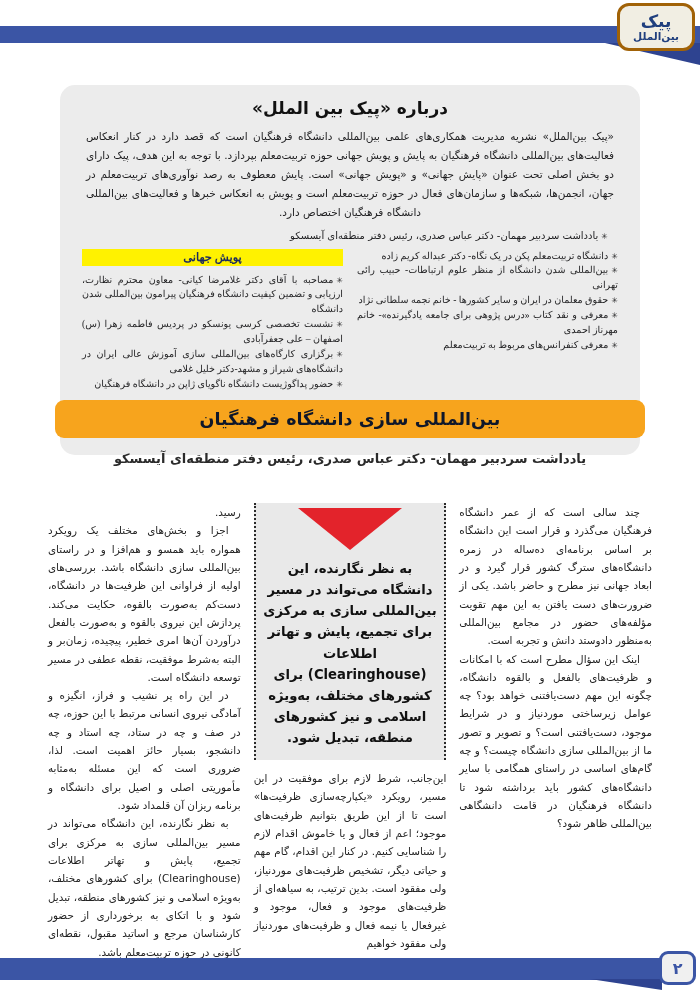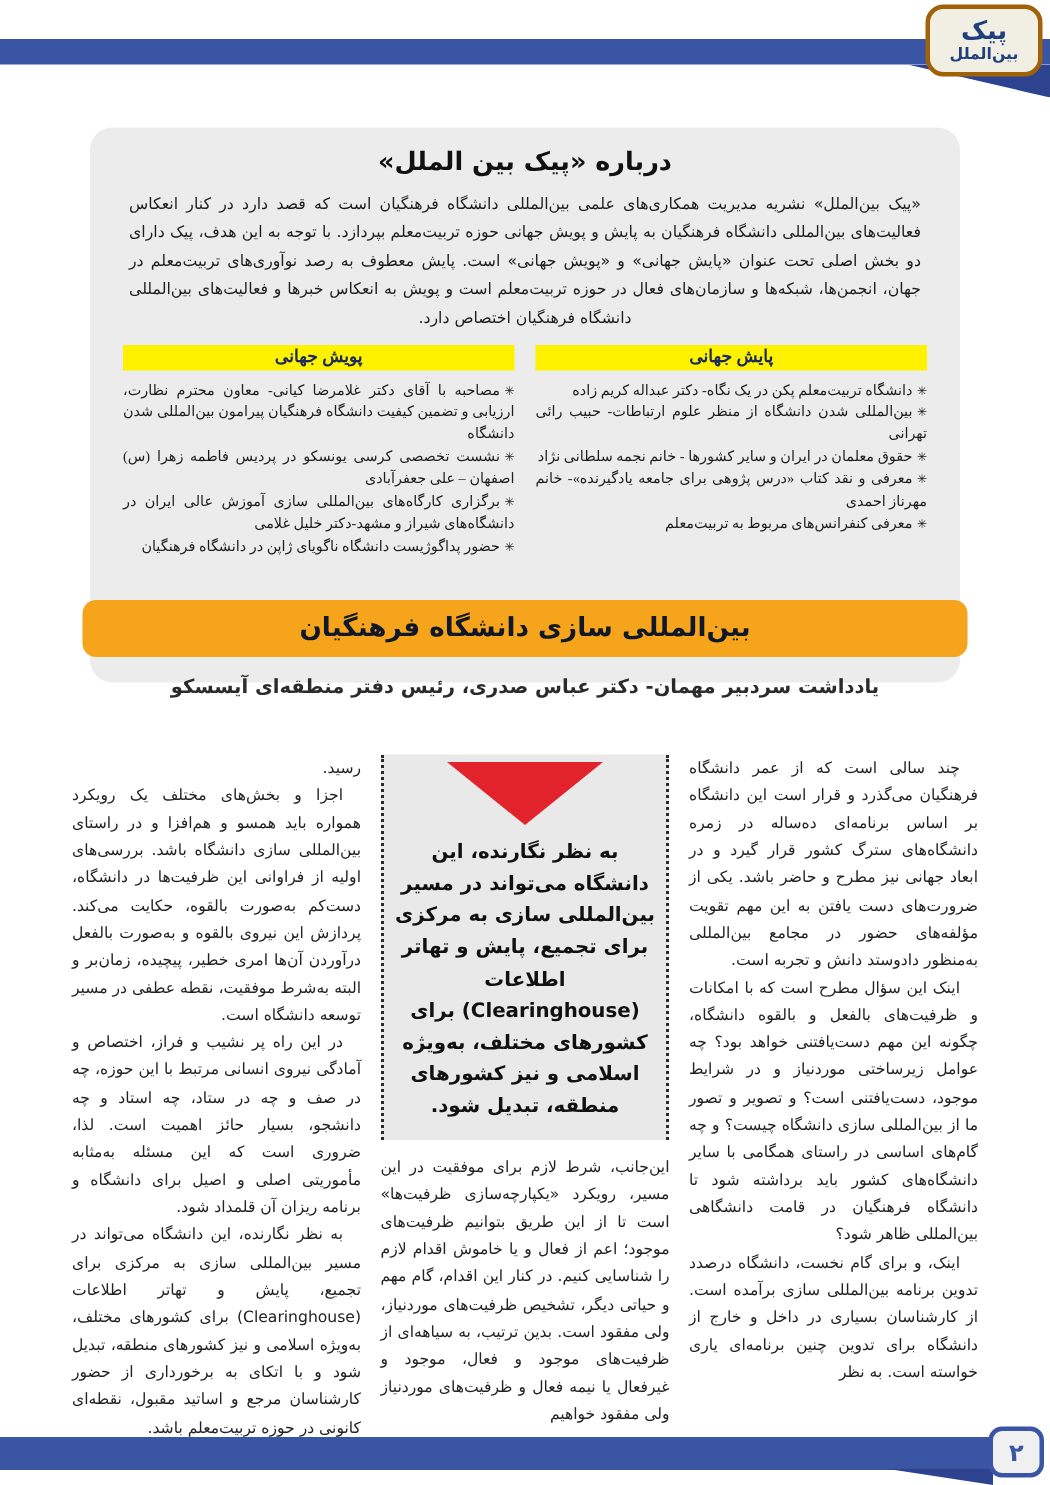--- a/index.html
+++ b/index.html
@@ -67,23 +67,25 @@
   <div class="mast-bar"></div>
   <div class="mast-tri"></div>
   <div class="logo">
     <div class="logo-l1">پیک</div>
     <div class="logo-l2">بین‌الملل</div>
   </div>
 
   <section class="about">
     <h1 class="about-title">درباره «پیک بین الملل»</h1>
     <p class="about-intro">«پیک بین‌الملل» نشریه مدیریت همکاری‌های علمی بین‌المللی دانشگاه فرهنگیان است که قصد دارد در کنار انعکاس فعالیت‌های بین‌المللی دانشگاه فرهنگیان به پایش و پویش جهانی حوزه تربیت‌معلم بپردازد. با توجه به این هدف، پیک دارای دو بخش اصلی تحت عنوان «پایش جهانی» و «پویش جهانی» است. پایش معطوف به رصد نوآوری‌های تربیت‌معلم در جهان، انجمن‌ها، شبکه‌ها و سازمان‌های فعال در حوزه تربیت‌معلم است و پویش به انعکاس خبرها و فعالیت‌های بین‌المللی دانشگاه فرهنگیان اختصاص دارد.</p>
+    <div class="toc-lead">
+      <span class="bullet">✳</span><span>یادداشت سردبیر مهمان- دکتر عباس صدری، رئیس دفتر منطقه‌ای آیسسکو</span>
+    </div>
     <div class="toc-cols">
       <div class="toc-col">
-        <div class="toc-header">پایش جهانی</div>
         <div class="toc-item"><span class="bullet">✳</span><span>دانشگاه تربیت‌معلم پکن در یک نگاه- دکتر عبداله کریم زاده</span></div>
         <div class="toc-item"><span class="bullet">✳</span><span>بین‌المللی شدن دانشگاه از منظر علوم ارتباطات- حبیب رائی تهرانی</span></div>
         <div class="toc-item"><span class="bullet">✳</span><span>حقوق معلمان در ایران و سایر کشورها - خانم نجمه سلطانی نژاد</span></div>
         <div class="toc-item"><span class="bullet">✳</span><span>معرفی و نقد کتاب «درس پژوهی برای جامعه یادگیرنده»- خانم مهرناز احمدی</span></div>
         <div class="toc-item"><span class="bullet">✳</span><span>معرفی کنفرانس‌های مربوط به تربیت‌معلم</span></div>
       </div>
       <div class="toc-col">
         <div class="toc-header">پویش جهانی</div>
         <div class="toc-item"><span class="bullet">✳</span><span>مصاحبه با آقای دکتر غلامرضا کیانی- معاون محترم نظارت، ارزیابی و تضمین کیفیت دانشگاه فرهنگیان پیرامون بین‌المللی شدن دانشگاه</span></div>
         <div class="toc-item"><span class="bullet">✳</span><span>نشست تخصصی کرسی یونسکو در پردیس فاطمه زهرا (س) اصفهان – علی جعفرآبادی</span></div>
@@ -95,33 +97,32 @@
 
   <div class="banner">
     <span>بین‌المللی سازی دانشگاه فرهنگیان</span>
   </div>
   <div class="byline">یادداشت سردبیر مهمان- دکتر عباس صدری، رئیس دفتر منطقه‌ای آیسسکو</div>
 
   <div class="cols">
     <div class="col">
       <p>چند سالی است که از عمر دانشگاه فرهنگیان می‌گذرد و قرار است این دانشگاه بر اساس برنامه‌ای ده‌ساله در زمره دانشگاه‌های سترگ کشور قرار گیرد و در ابعاد جهانی نیز مطرح و حاضر باشد. یکی از ضرورت‌های دست یافتن به این مهم تقویت مؤلفه‌های حضور در مجامع بین‌المللی به‌منظور دادوستد دانش و تجربه است.</p>
       <p>اینک این سؤال مطرح است که با امکانات و ظرفیت‌های بالفعل و بالقوه دانشگاه، چگونه این مهم دست‌یافتنی خواهد بود؟ چه عوامل زیرساختی موردنیاز و در شرایط موجود، دست‌یافتنی است؟ و تصویر و تصور ما از بین‌المللی سازی دانشگاه چیست؟ و چه گام‌های اساسی در راستای همگامی با سایر دانشگاه‌های کشور باید برداشته شود تا دانشگاه فرهنگیان در قامت دانشگاهی بین‌المللی ظاهر شود؟</p>
-      <p>اینک، و برای گام نخست، دانشگاه درصدد تدوین برنامه بین‌المللی سازی برآمده است. از کارشناسان بسیاری در داخل و خارج از دانشگاه برای تدوین چنین برنامه‌ای یاری خواسته است. به نظر</p>
     </div>
     <div class="col">
       <div class="quote">
         <div class="tri"></div>
         <div class="quote-text">به نظر نگارنده، این دانشگاه می‌تواند در مسیر بین‌المللی سازی به مرکزی برای تجمیع، پایش و تهاتر اطلاعات (Clearinghouse) برای کشورهای مختلف، به‌ویژه اسلامی و نیز کشورهای منطقه، تبدیل شود.</div>
       </div>
       <p class="noindent">این‌جانب، شرط لازم برای موفقیت در این مسیر، رویکرد «یکپارچه‌سازی ظرفیت‌ها» است تا از این طریق بتوانیم ظرفیت‌های موجود؛ اعم از فعال و یا خاموش اقدام لازم را شناسایی کنیم. در کنار این اقدام، گام مهم و حیاتی دیگر، تشخیص ظرفیت‌های موردنیاز، ولی مفقود است. بدین ترتیب، به سیاهه‌ای از ظرفیت‌های موجود و فعال، موجود و غیرفعال یا نیمه فعال و ظرفیت‌های موردنیاز ولی مفقود خواهیم</p>
     </div>
     <div class="col">
       <p class="noindent">رسید.</p>
       <p>اجزا و بخش‌های مختلف یک رویکرد همواره باید همسو و هم‌افزا و در راستای بین‌المللی سازی دانشگاه باشد. بررسی‌های اولیه از فراوانی این ظرفیت‌ها در دانشگاه، دست‌کم به‌صورت بالقوه، حکایت می‌کند. پردازش این نیروی بالقوه و به‌صورت بالفعل درآوردن آن‌ها امری خطیر، پیچیده، زمان‌بر و البته به‌شرط موفقیت، نقطه عطفی در مسیر توسعه دانشگاه است.</p>
-      <p>در این راه پر نشیب و فراز، اختصاص و آمادگی نیروی انسانی مرتبط با این حوزه، چه در صف و چه در ستاد، چه استاد و چه دانشجو، بسیار حائز اهمیت است. لذا، ضروری است که این مسئله به‌مثابه مأموریتی اصلی و اصیل برای دانشگاه و برنامه ریزان آن قلمداد شود.</p>
+      <p>در این راه پر نشیب و فراز، انگیزه و آمادگی نیروی انسانی مرتبط با این حوزه، چه در صف و چه در ستاد، چه استاد و چه دانشجو، بسیار حائز اهمیت است. لذا، ضروری است که این مسئله به‌مثابه مأموریتی اصلی و اصیل برای دانشگاه و برنامه ریزان آن قلمداد شود.</p>
       <p>به نظر نگارنده، این دانشگاه می‌تواند در مسیر بین‌المللی سازی به مرکزی برای تجمیع، پایش و تهاتر اطلاعات (Clearinghouse) برای کشورهای مختلف، به‌ویژه اسلامی و نیز کشورهای منطقه، تبدیل شود و با اتکای به برخورداری از حضور کارشناسان مرجع و اساتید مقبول، نقطه‌ای کانونی در حوزه تربیت‌معلم باشد.</p>
     </div>
   </div>
 
   <div class="foot-bar"></div>
   <div class="foot-tri"></div>
   <div class="page-badge">۲</div>
 
 </div>
 

